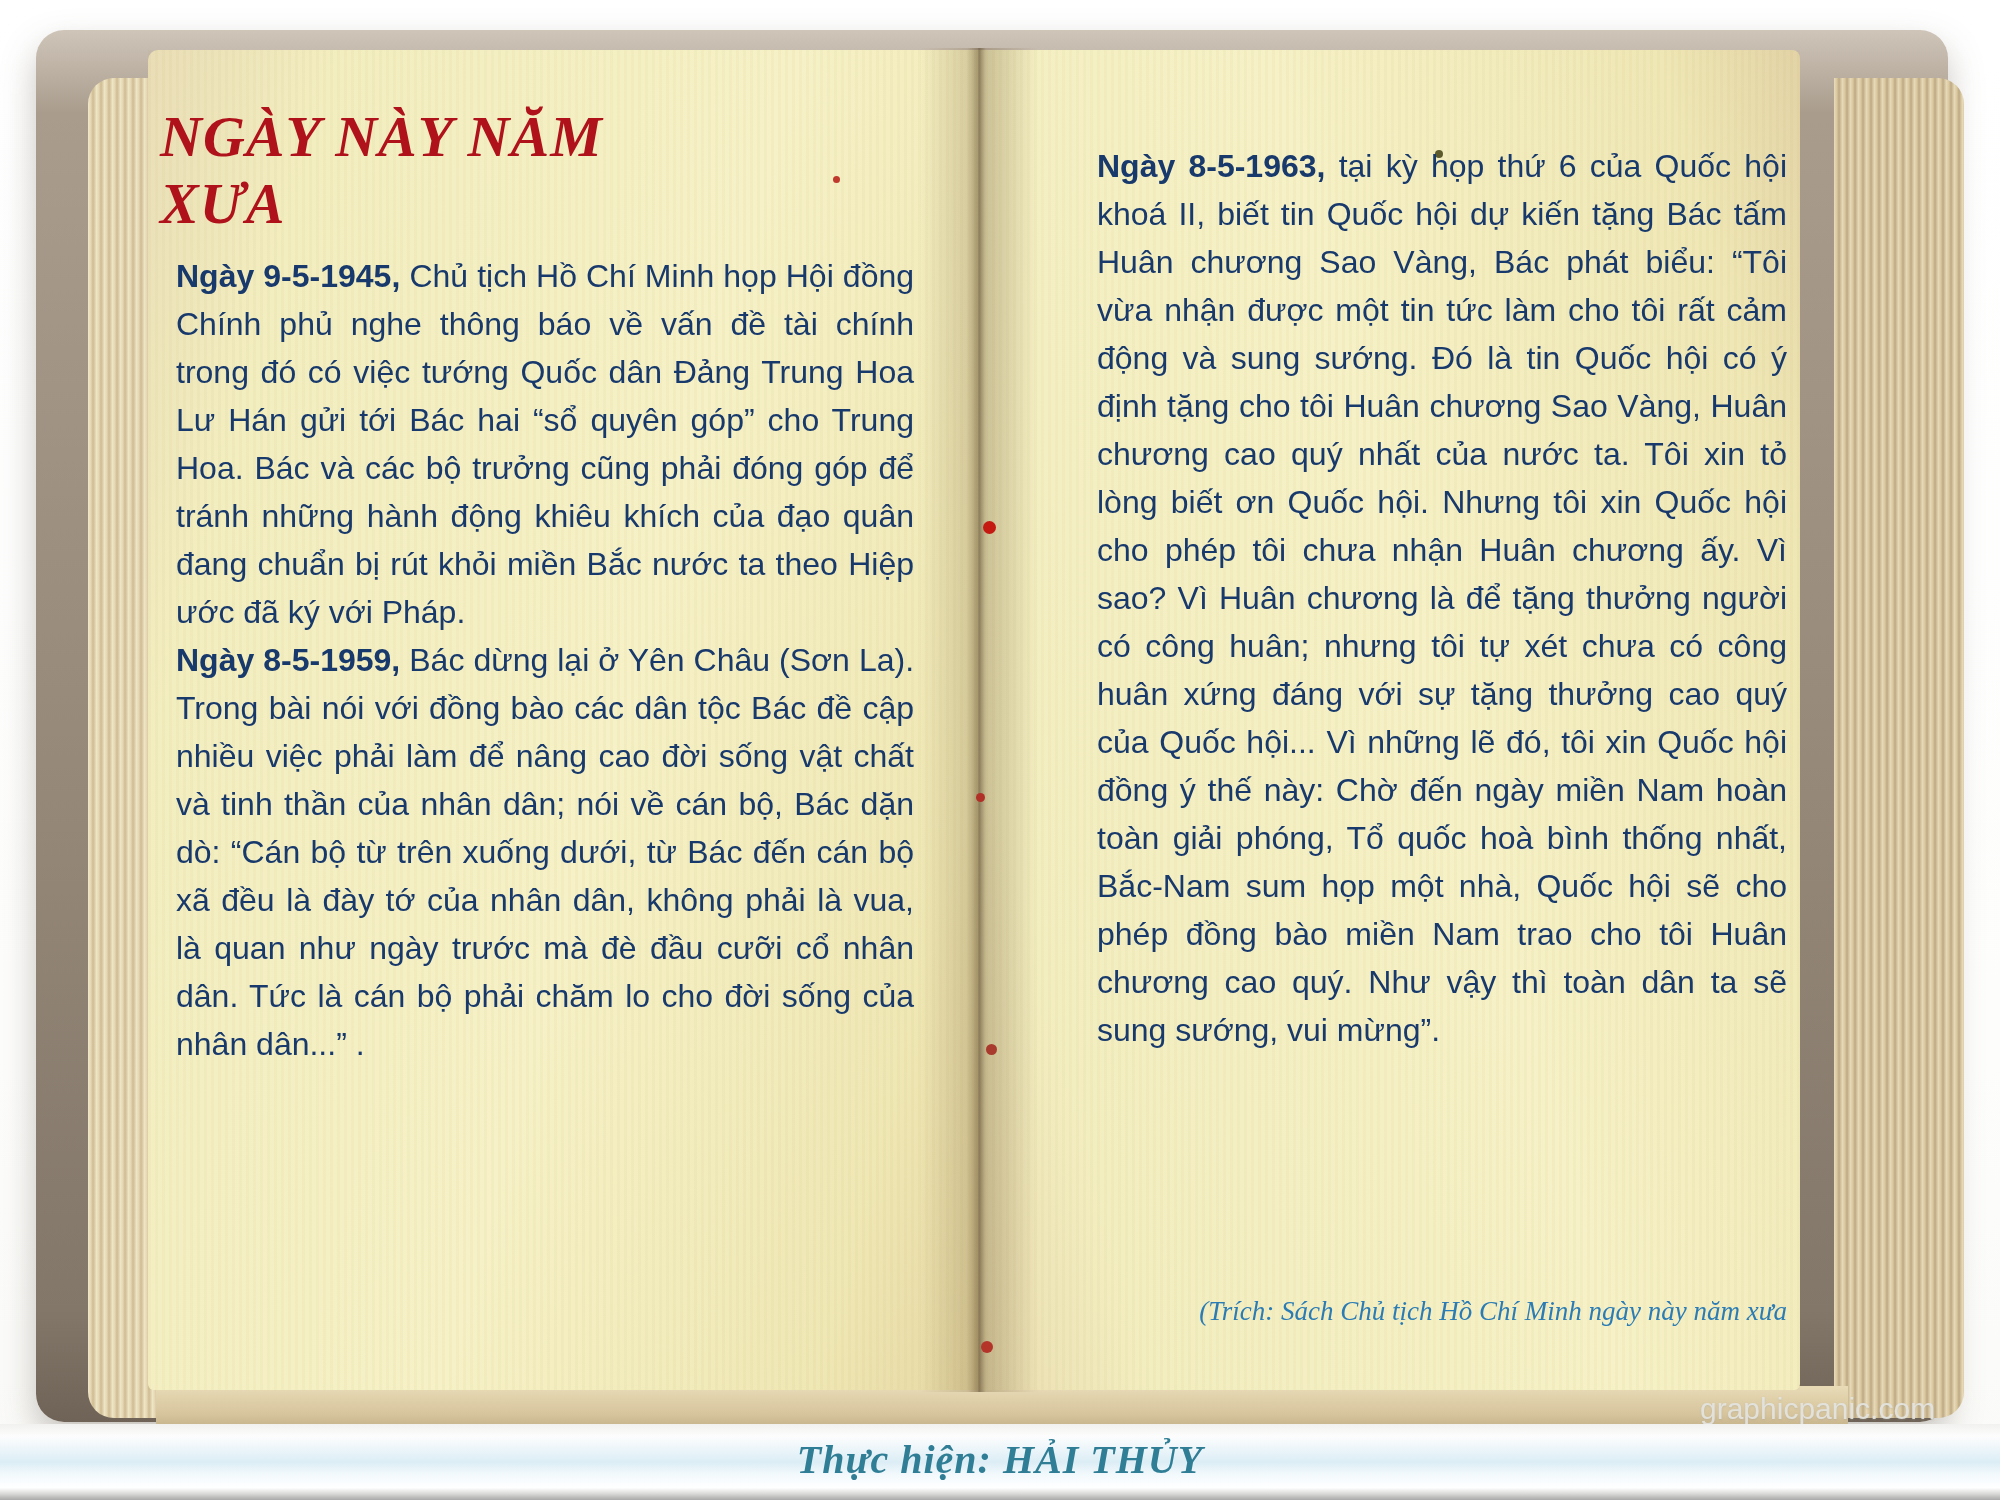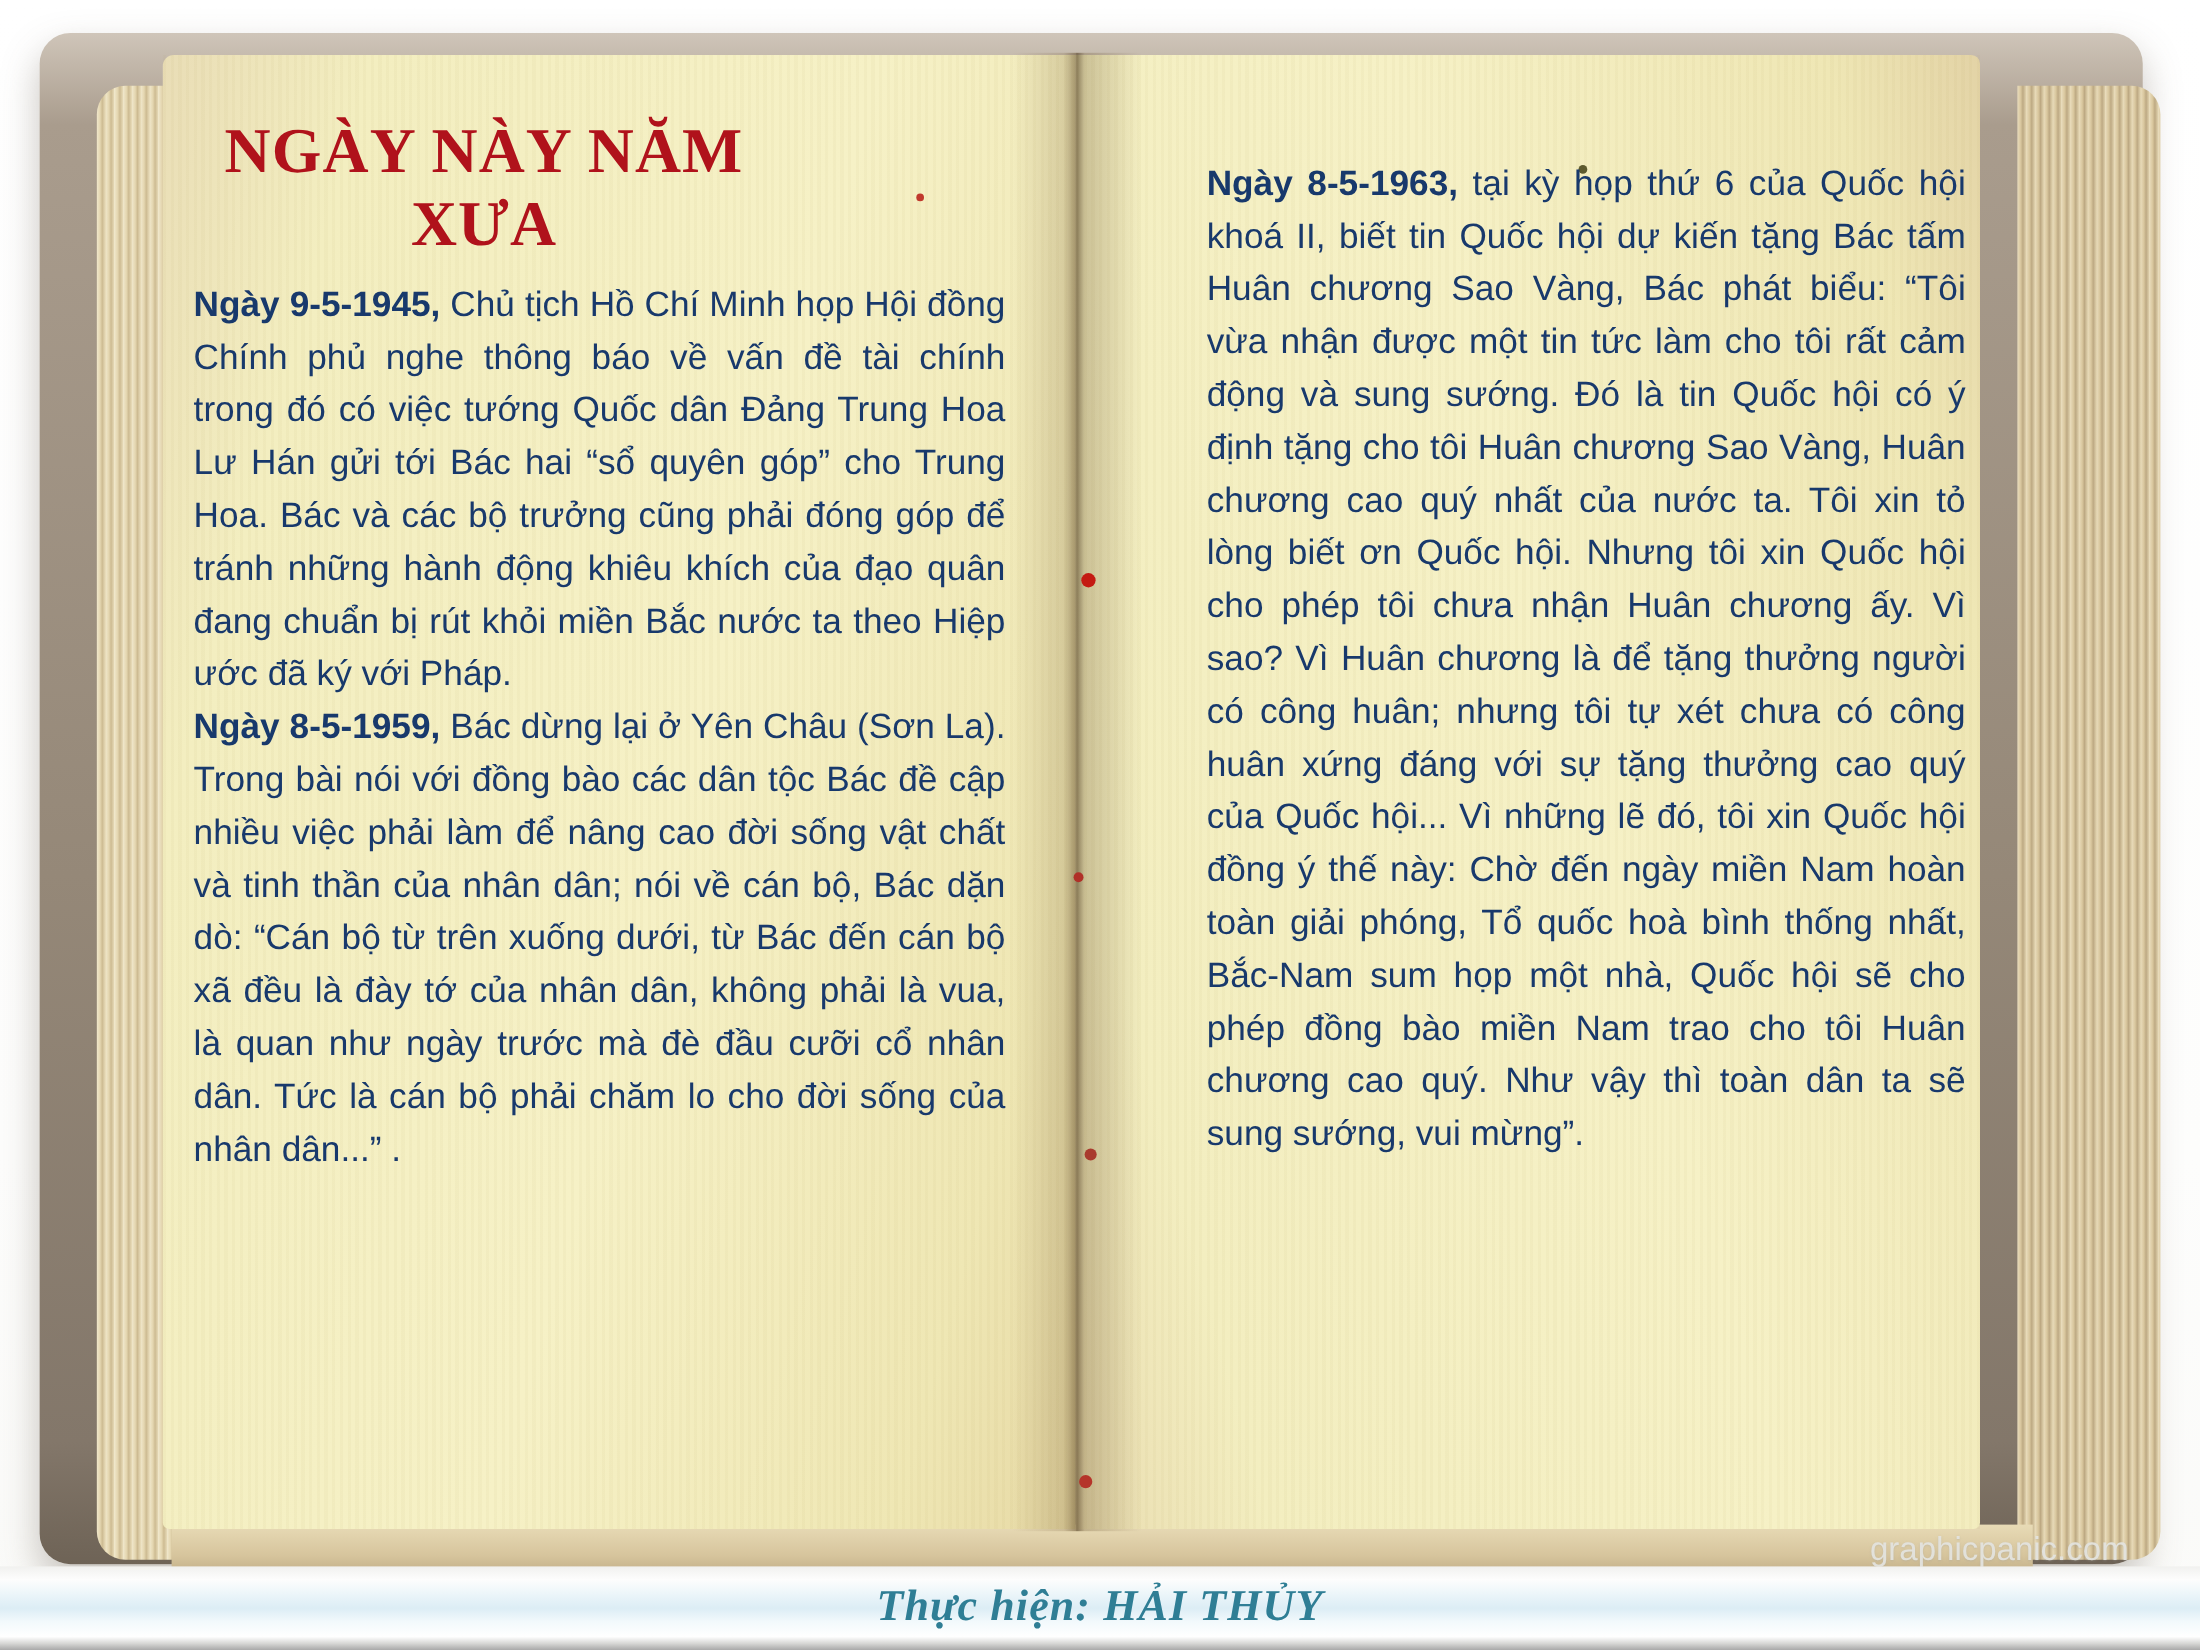--- a/index.html
+++ b/index.html
@@ -22,22 +22,22 @@
   .page-left{left:148px;width:830px;border-radius:10px 0 0 6px;
     background:linear-gradient(105deg,#e9ddb6 0%,#f3eec0 16%,#f6f1c6 55%,#efe7b4 86%,#e6d8a4 100%);}
   .page-right{left:978px;width:822px;border-radius:0 8px 6px 0;
     background:linear-gradient(255deg,#e3d3a6 0%,#efe7b5 12%,#f6f1c6 45%,#f3eec0 85%,#e9dcb0 100%);}
   .page::after{content:"";position:absolute;inset:0;pointer-events:none;
     background:repeating-linear-gradient(90deg,rgba(170,150,80,.05) 0 3px,transparent 3px 7px);}
   .gutter{position:absolute;left:920px;top:48px;width:118px;height:1344px;pointer-events:none;
     background:linear-gradient(90deg,rgba(120,95,55,0) 0%,rgba(120,95,55,.22) 40%,rgba(95,72,38,.50) 49%,rgba(78,58,30,.62) 50%,rgba(110,88,50,.30) 56%,rgba(120,95,55,0) 100%);}
   .speck{position:absolute;border-radius:50%;}
 
-  .title{position:absolute;left:160px;top:103px;width:560px;text-align:center;
-    font-family:"Liberation Serif", serif;font-weight:bold;
+  .title{position:absolute;left:160px;top:103px;width:560px;text-align:left;
+    font-family:"Liberation Serif", serif;font-style:italic;font-weight:bold;
     font-size:58px;letter-spacing:1px;}
   .col{position:absolute;text-align:justify;font-size:32px;line-height:48px;margin-top:30px;}
   .col p{margin:0;}
   .col b{font-weight:bold;}
   .left-col{left:176px;top:222px;width:738px;}
   .right-col{left:1097px;top:112px;width:690px;}
   .citation{position:absolute;left:1057px;top:1292px;width:730px;text-align:right;
     font-family:"Liberation Serif", serif;font-style:italic;font-size:27px;line-height:38px;}
   .footer-bar{position:absolute;left:0;top:1424px;width:2000px;height:76px;
     display:flex;align-items:center;justify-content:center;
@@ -72,19 +72,20 @@
 <div class="col left-col" style="color:#18396c;">
   <p><b>Ngày 9-5-1945,</b> <span>Chủ tịch Hồ Chí Minh họp Hội đồng Chính phủ nghe thông báo về vấn đề tài chính trong đó có việc tướng Quốc dân Đảng Trung Hoa Lư Hán gửi tới Bác hai “sổ quyên góp” cho Trung Hoa. Bác và các bộ trưởng cũng phải đóng góp để tránh những hành động khiêu khích của đạo quân đang chuẩn bị rút khỏi miền Bắc nước ta theo Hiệp ước đã ký với Pháp.</span></p>
   <p><b>Ngày 8-5-1959,</b> <span>Bác dừng lại ở Yên Châu (Sơn La). Trong bài nói với đồng bào các dân tộc Bác đề cập nhiều việc phải làm để nâng cao đời sống vật chất và tinh thần của nhân dân; nói về cán bộ, Bác dặn dò: “Cán bộ từ trên xuống dưới, từ Bác đến cán bộ xã đều là đày tớ của nhân dân, không phải là vua, là quan như ngày trước mà đè đầu cưỡi cổ nhân dân. Tức là cán bộ phải chăm lo cho đời sống của nhân dân...” .</span></p>
 </div>
 
 <div class="col right-col" style="color:#18396c;">
   <p><b>Ngày 8-5-1963,</b> <span>tại kỳ họp thứ 6 của Quốc hội khoá II, biết tin Quốc hội dự kiến tặng Bác tấm Huân chương Sao Vàng, Bác phát biểu: “Tôi vừa nhận được một tin tức làm cho tôi rất cảm động và sung sướng. Đó là tin Quốc hội có ý định tặng cho tôi Huân chương Sao Vàng, Huân chương cao quý nhất của nước ta. Tôi xin tỏ lòng biết ơn Quốc hội. Nhưng tôi xin Quốc hội cho phép tôi chưa nhận Huân chương ấy. Vì sao? Vì Huân chương là để tặng thưởng người có công huân; nhưng tôi tự xét chưa có công huân xứng đáng với sự tặng thưởng cao quý của Quốc hội... Vì những lẽ đó, tôi xin Quốc hội đồng ý thế này: Chờ đến ngày miền Nam hoàn toàn giải phóng, Tổ quốc hoà bình thống nhất, Bắc-Nam sum họp một nhà, Quốc hội sẽ cho phép đồng bào miền Nam trao cho tôi Huân chương cao quý. Như vậy thì toàn dân ta sẽ sung sướng, vui mừng”.</span></p>
 </div>
 
 <div class="citation" style="color:#2b7cb5;">
+  <div>(Trích: Sách Chủ tịch Hồ Chí Minh ngày này năm xưa</div>
 </div>
 
 <div class="watermark">graphicpanic.com</div>
 
 <div class="footer-bar">
   <div class="footer-text" style="color:#2f7e95;">Thực hiện: HẢI THỦY</div>
 </div>
 
 </body></html>

